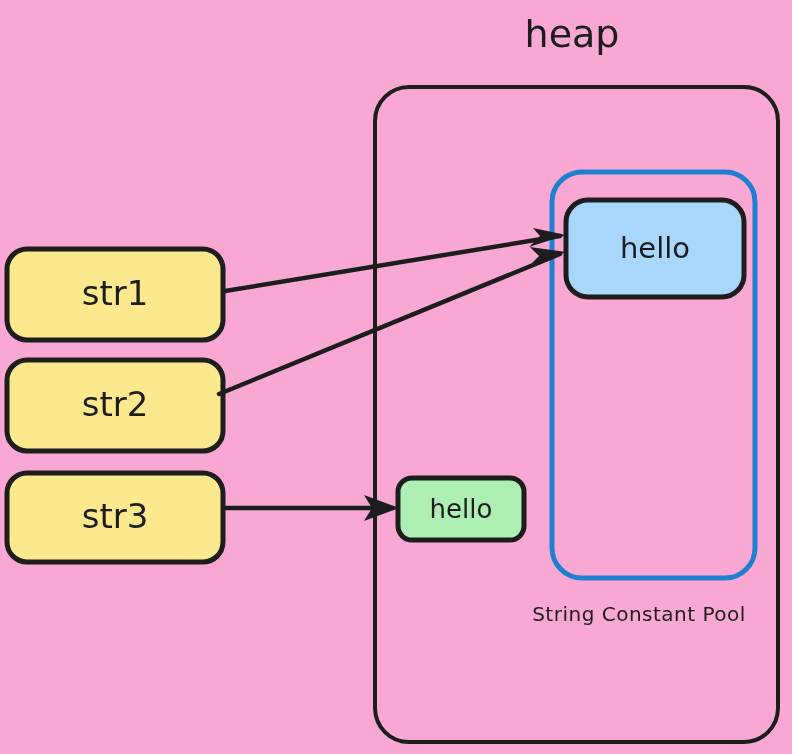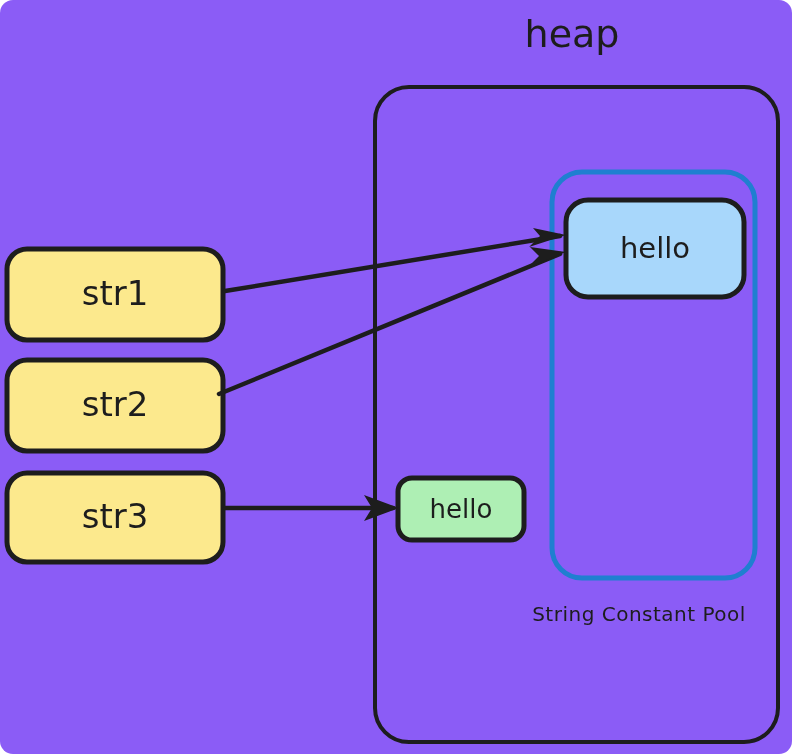--- a/index.html
+++ b/index.html
@@ -11,22 +11,21 @@
   body {
     width: 792px;
     height: 754px;
     font-family: "DejaVu Sans", sans-serif;
     overflow: hidden;
   }
   #diagram-root {
     position: relative;
     width: 792px;
     height: 754px;
-    background: #8b5cf6;
-    border-radius: 13px;
+    background: #f9a8d4;
   }
   #diagram-svg {
     position: absolute;
     top: 0;
     left: 0;
     width: 792px;
     height: 754px;
     display: block;
   }
   .hand-text {

